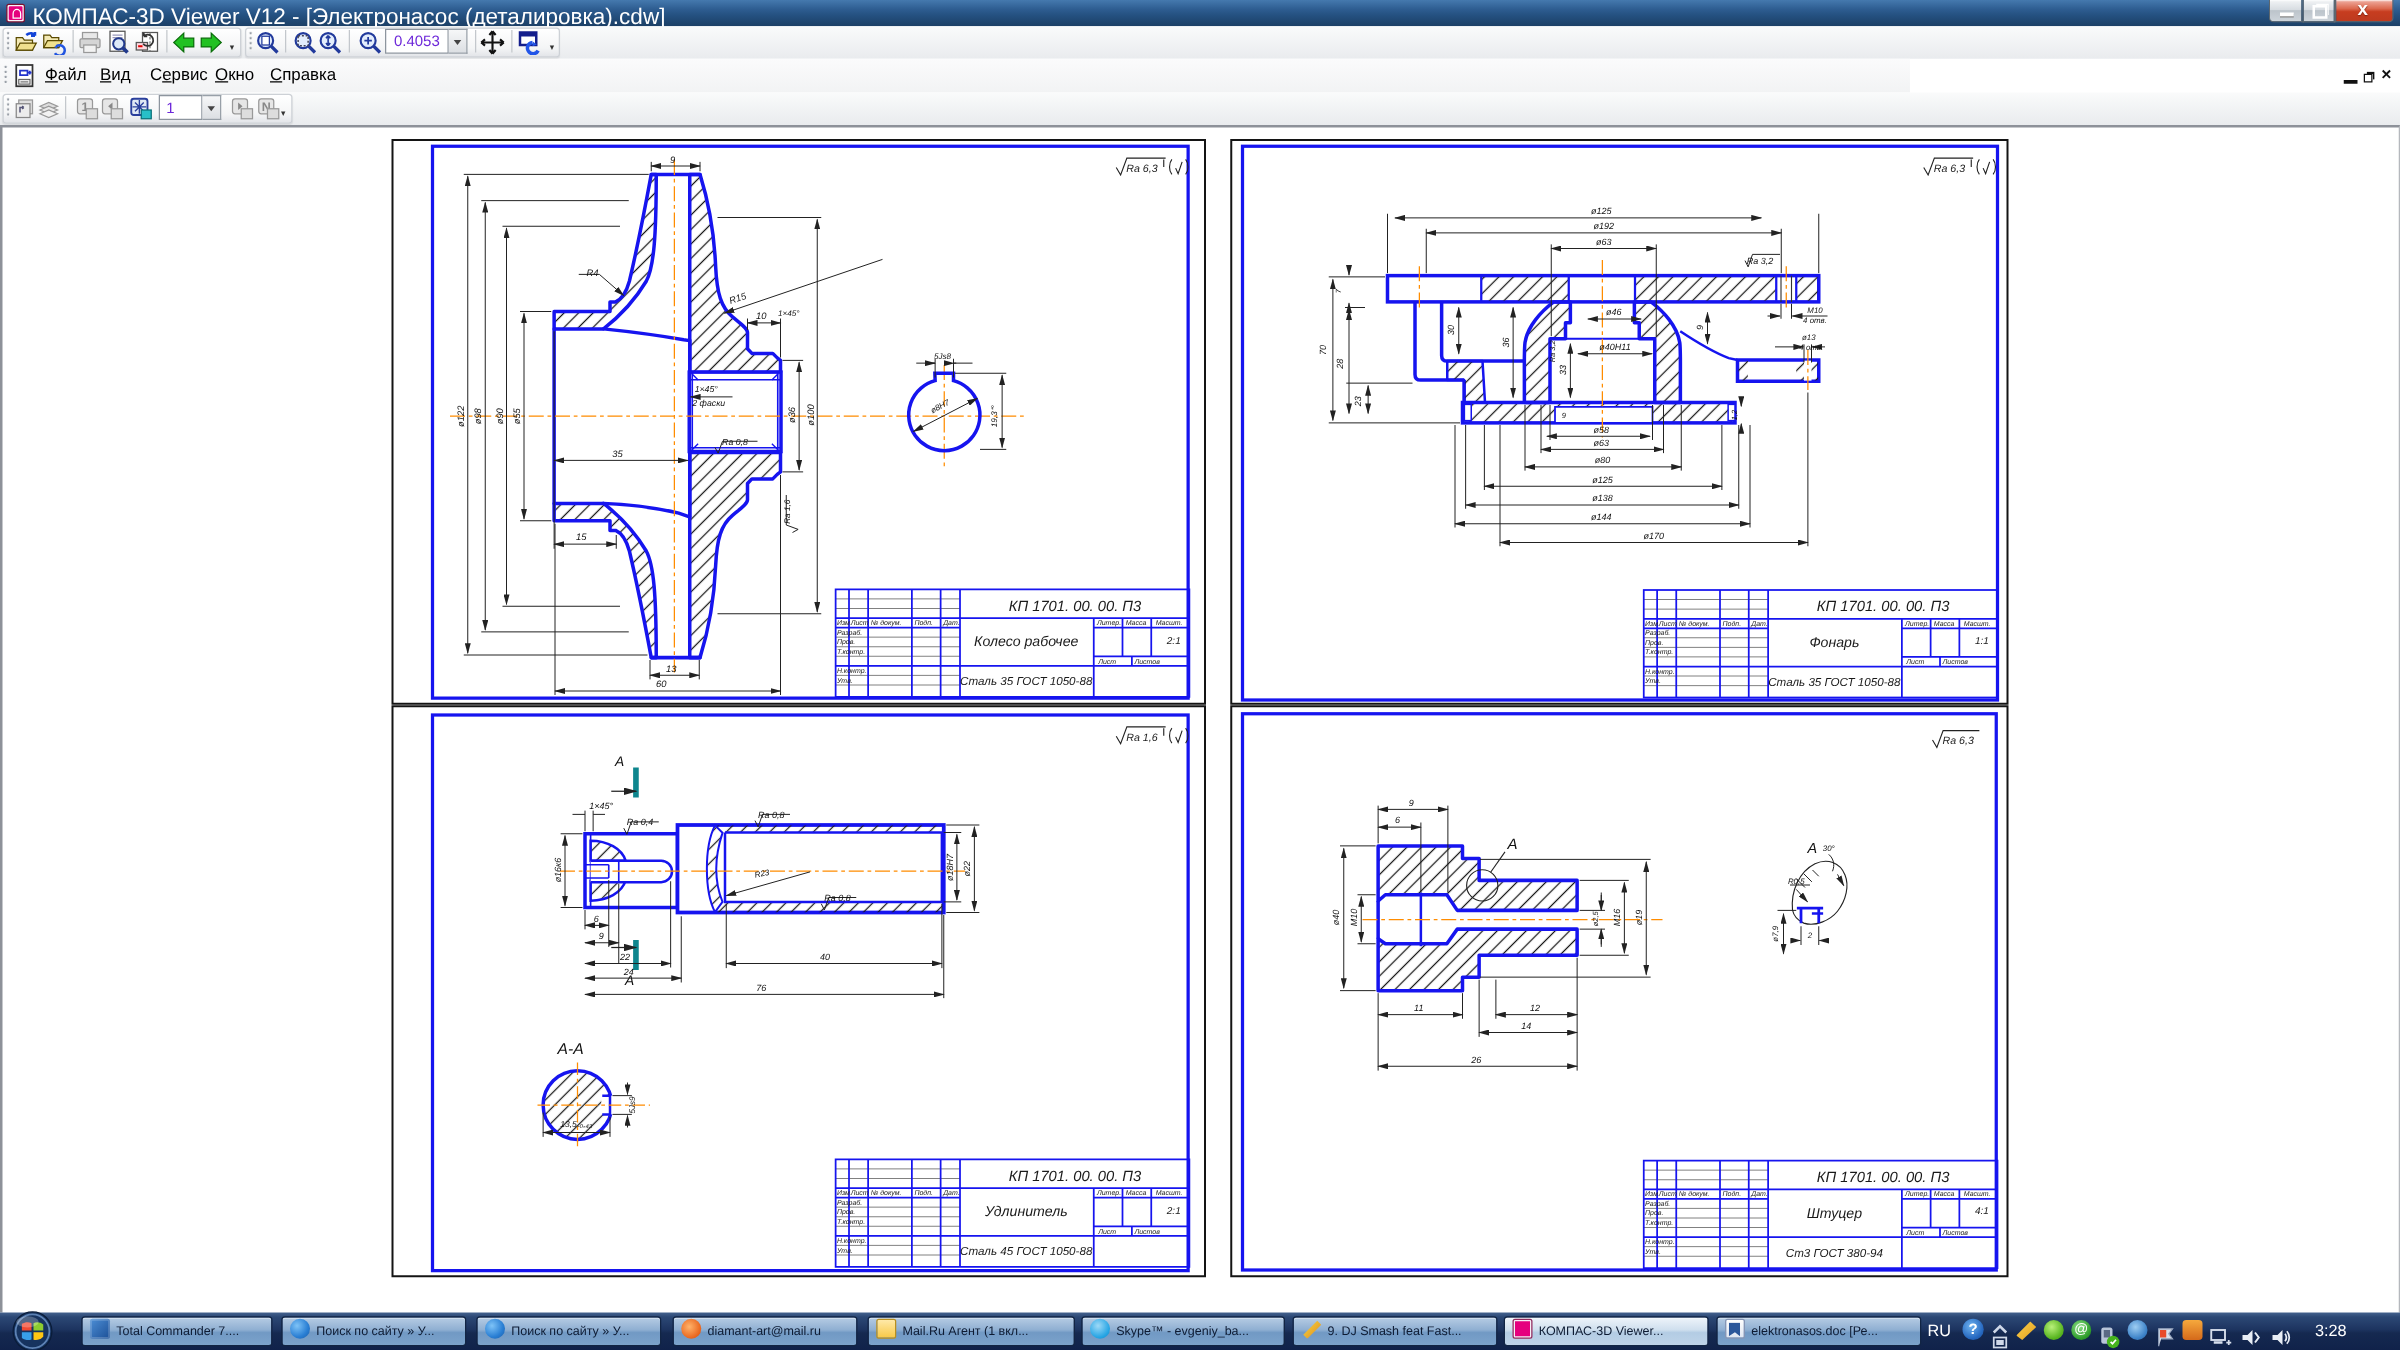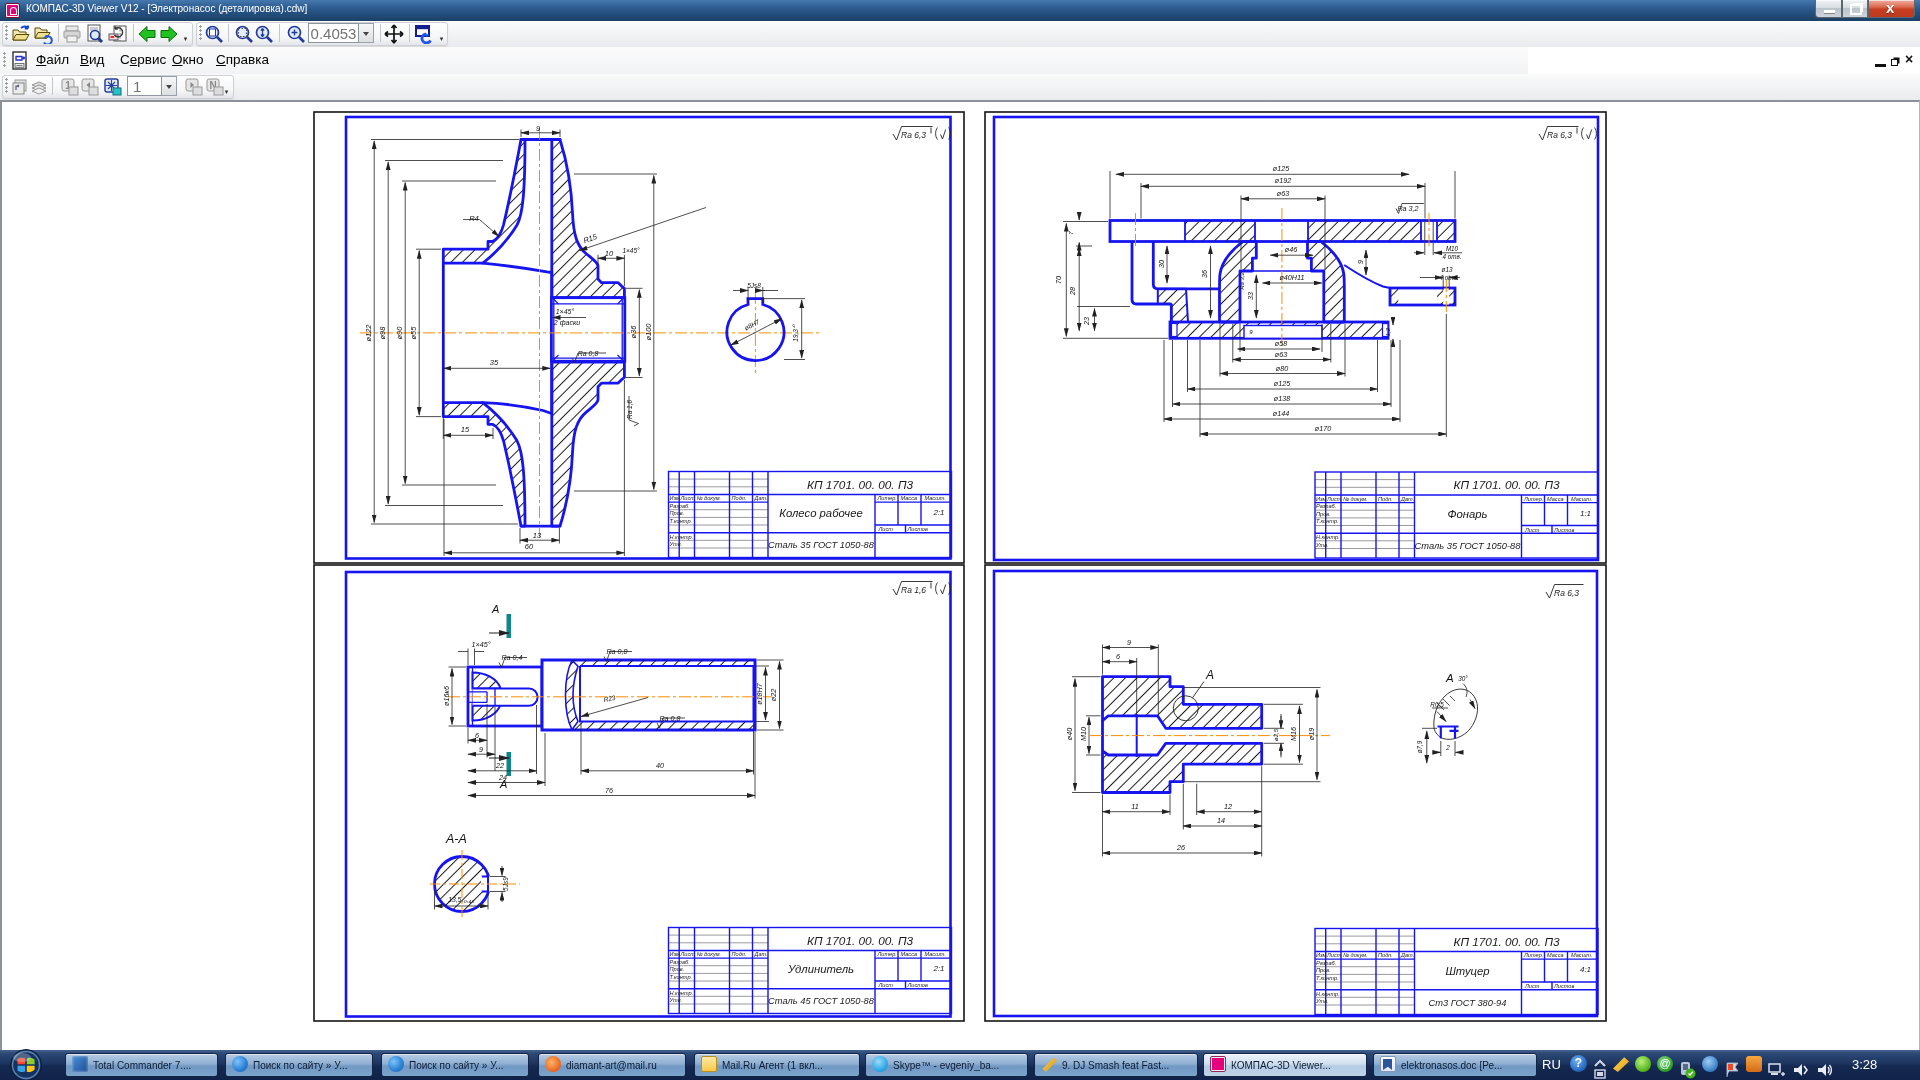--- a/index.html
+++ b/index.html
@@ -3,38 +3,38 @@
 <style>
 *{margin:0;padding:0;box-sizing:border-box}
 html,body{width:1920px;height:1080px;overflow:hidden;font-family:"Liberation Sans",sans-serif;background:#fff}
 #app{position:absolute;left:0;top:0;width:1920px;height:1080px}
 
 #titlebar{position:absolute;left:0;top:0;width:1920px;height:21px;
 background:linear-gradient(180deg,#4579ae 0%,#2e5d91 35%,#24507f 60%,#1c4066 100%);}
 #titlebar .ticon{position:absolute;left:5px;top:3px;width:15px;height:15px;background:#f9f4f9;border:1px solid #7a1030;border-radius:2px}
 #titlebar .ticon:before{content:"";position:absolute;left:1px;top:1px;width:11px;height:11px;background:#e5007e;border-radius:1px}
 #titlebar .ticon:after{content:"";position:absolute;left:4px;top:3px;width:5px;height:6px;border:1.5px solid #fff;border-radius:50% 50% 0 0}
-#titlebar .ttext{position:absolute;left:26px;top:3px;font-size:10px;color:#fff;white-space:nowrap}
+#titlebar .ttext{position:absolute;left:26px;top:3px;font-size:18px;color:#fff;white-space:nowrap}
 .wbtn{position:absolute;top:0;height:18px;border:1px solid #5c676f;border-top:none;box-shadow:inset 0 1px 0 rgba(255,255,255,.6)}
 #b-min{left:1815px;width:27px;border-radius:0 0 0 4px;background:linear-gradient(180deg,#f2f4f6 0%,#d8dde2 45%,#bcc4cb 50%,#cdd4da 100%)}
 #b-max{left:1842px;width:26px;background:linear-gradient(180deg,#f2f4f6 0%,#d8dde2 45%,#bcc4cb 50%,#cdd4da 100%)}
 #b-close{left:1868px;width:47px;border-radius:0 0 4px 0;background:linear-gradient(180deg,#f0b0a4 0%,#dc6a50 40%,#c73d20 55%,#bd3a1f 100%)}
 #b-min:after{content:"";position:absolute;left:8px;top:10px;width:11px;height:3px;background:#fff;box-shadow:0 1px 0 #888}
 #b-max:after{content:"";position:absolute;left:7px;top:4px;width:8px;height:7px;border:2px solid #fff;background:transparent;box-shadow:2px -2px 0 -1px #fff}
 #b-close:after{content:"x";position:absolute;left:17px;top:-1px;font-size:15px;font-weight:bold;color:#fff;text-shadow:0 1px 1px #7a2210}
 
 #row1{position:absolute;left:0;top:21px;width:1920px;height:26px;background:linear-gradient(180deg,#fafbfb,#e9ebee)}
 #row2{position:absolute;left:0;top:47px;width:1528px;height:27px;background:linear-gradient(180deg,#fbfbfc,#f2f3f4)}
 #row3{position:absolute;left:0;top:74px;width:1920px;height:26px;background:linear-gradient(180deg,#fafbfb,#e9ebee)}
 .panel{position:absolute;top:1px;height:24px;background:linear-gradient(180deg,#ffffff 0%,#f4f5f6 70%,#e3e5e9 100%);border:1px solid #cdd1d6;border-radius:3px;box-shadow:0 1px 1px rgba(0,0,0,.08)}
 .grip{position:absolute;left:3px;top:4px;width:3px;height:16px;background-image:radial-gradient(circle at 1.5px 1.5px,#9aa0a8 1px,transparent 1.2px);background-size:3px 4px}
 .tsep{position:absolute;top:3px;width:1px;height:18px;background:#c3c7cc}
 .ddm{position:absolute;top:14px;width:9px;height:9px;font-size:7px;color:#333;line-height:8px;text-align:center}
 .ico{position:absolute;top:3px;width:20px;height:20px}
-.combo{position:absolute;top:2px;height:20px;background:#fff;border:1px solid #8d959e;font-size:15px;color:#737373;text-align:center;line-height:19px}
+.combo{position:absolute;top:2px;height:20px;background:#fff;border:1px solid #8d959e;font-size:12px;color:#6d28d9;text-align:center;line-height:19px}
 .cdd{position:absolute;top:2px;width:15px;height:20px;background:linear-gradient(180deg,#f6f7f8,#dcdfe3);border:1px solid #98a0a8;border-left:none}
 .cdd:after{content:"";position:absolute;left:4px;top:8px;border-left:3.5px solid transparent;border-right:3.5px solid transparent;border-top:4px solid #444}
 
 .mitem{position:absolute;top:1px;height:24px;font-size:13.5px;color:#000;line-height:24px}
 .mitem u{text-decoration:underline}
 .mdib{position:absolute;top:8px;font-size:12px;color:#222;font-weight:bold}
 
 #canvas{position:absolute;left:0;top:100px;width:1920px;height:950px;background:#fff;border-top:2px solid #8d9199;border-left:2px solid #8d9199;border-right:1px solid #b5b8bd}
 
 #taskbar{position:absolute;left:0;top:1050px;width:1920px;height:30px;

